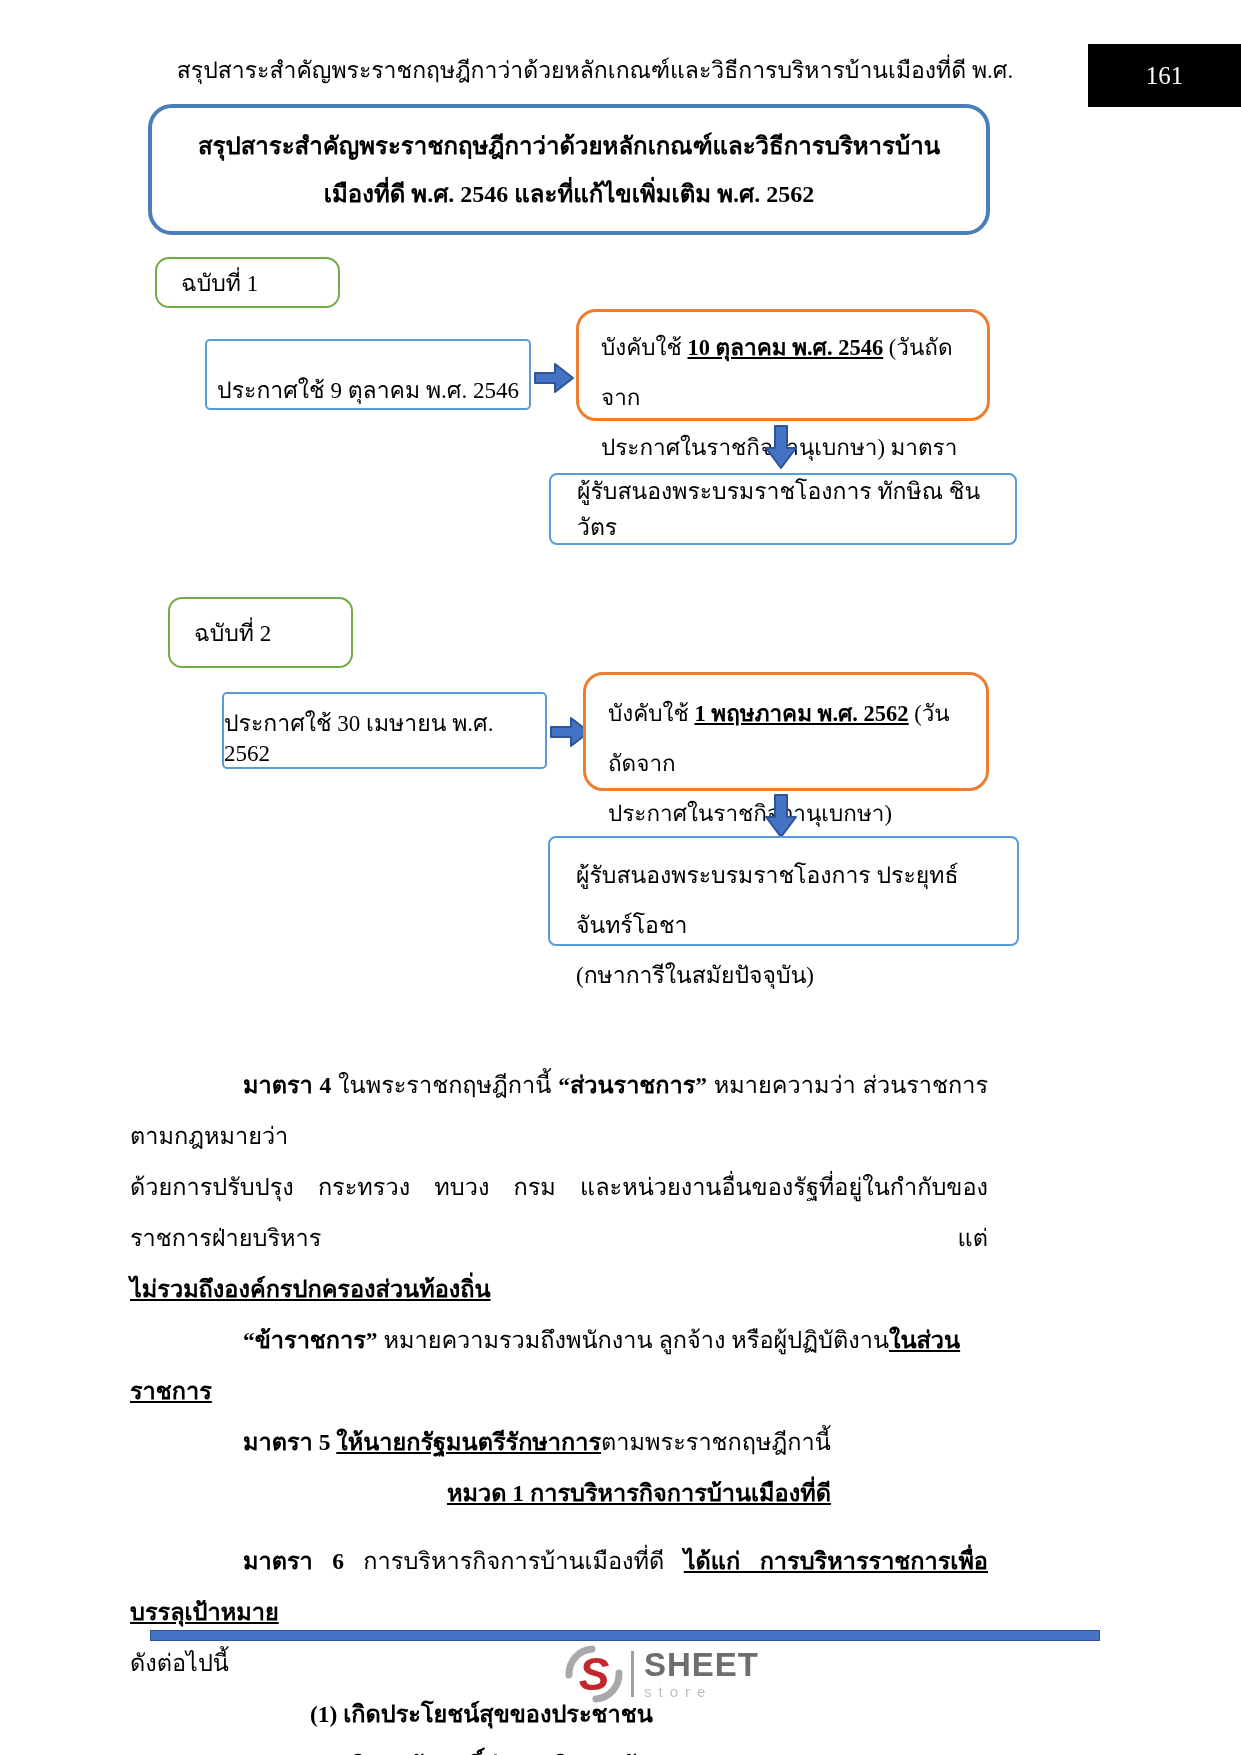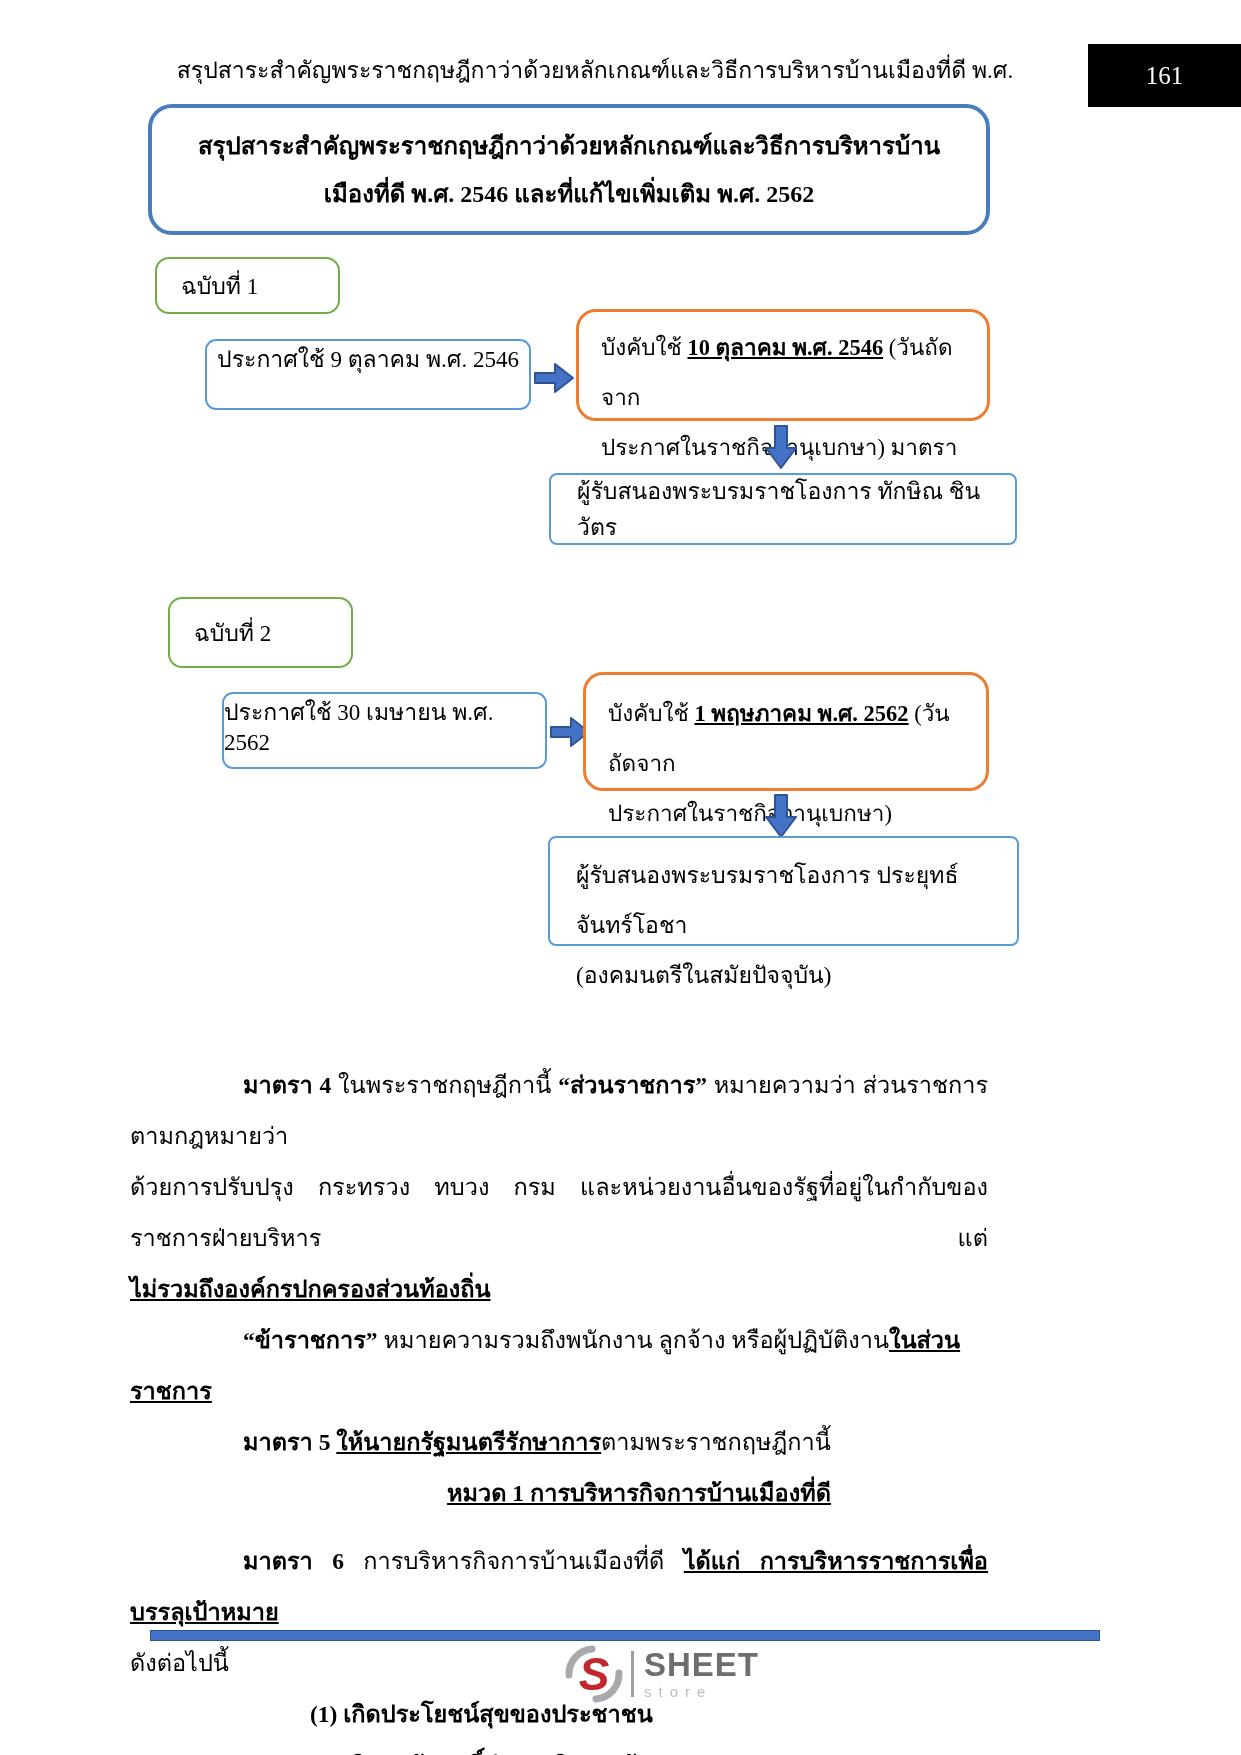--- a/index.html
+++ b/index.html
@@ -26,37 +26,37 @@
     padding:0 30px; text-align:center;
     font-weight:700; font-size:24px; line-height:48px;
   }
   
   .green-box {
     position:absolute; border:2px solid #70ad47; border-radius:14px;
     display:flex; align-items:center; padding-left:24px; font-size:23px;
     background:#fff;
   }
   .blue-box {
-    position:absolute; border:2px solid #5b9bd5; border-radius:11px;
-    display:flex; align-items:flex-start; justify-content:center;
+    position:absolute; border:2px solid #5b9bd5; border-radius:5px;
+    display:flex; align-items:flex-end; justify-content:center;
     font-size:23px; background:#fff;
   }
   .orange-box {
     position:absolute; border:3px solid #ed7d31; border-radius:20px;
     font-size:22.5px; line-height:50px; background:#fff;
   }
   .countersign-box {
     position:absolute; border:2px solid #5b9bd5; border-radius:8px;
     font-size:23px; background:#fff;
   }
   .cs-center { display:flex; align-items:center; padding-left:26px; }
   .date { font-weight:700; text-decoration:underline; }
   .arrow { position:absolute; }
   
-  .ed1-label      { left:155px; top:257px; width:185px; height:57px; }
+  .ed1-label      { left:155px; top:257px; width:185px; height:51px; }
   .ed1-announce   { left:205px; top:339px; width:326px; height:71px; }
   .ed1-arrow-r    { left:533px; top:360px; }
   .ed1-enforce    { left:576px; top:309px; width:414px; height:112px; padding:11px 22px 0; }
   .ed1-arrow-d    { left:762px; top:424px; }
   .ed1-countersign{ left:549px; top:473px; width:468px; height:72px; }
   
   .ed2-label      { left:168px; top:597px; width:185px; height:71px; }
   .ed2-announce   { left:222px; top:692px; width:325px; height:77px; }
   .ed2-arrow-r    { left:549px; top:714px; }
   .ed2-enforce    { left:583px; top:672px; width:406px; height:119px; padding:14px 22px 0; }
@@ -156,21 +156,21 @@
   </div>
 
   <div class="arrow ed2-arrow-d">
     <svg width="38" height="46" viewBox="0 0 38 46">
         <path d="M13 2 H25 V24 H34 L19 44 L4 24 H13 Z" fill="#4472c4" stroke="#2f5496" stroke-width="2" stroke-linejoin="round"></path>
       </svg>
   </div>
 
   <div class="countersign-box ed2-countersign">
     <span class="line">ผู้รับสนองพระบรมราชโองการ ประยุทธ์ จันทร์โอชา</span>
-    <span class="line">(องคมนตรีในสมัยปัจจุบัน)</span>
+    <span class="line">(กษาการีในสมัยปัจจุบัน)</span>
   </div>
 
   <div class="body-text">
     <span class="line indent jl"><span class="b">มาตรา 4</span><span> ในพระราชกฤษฎีกานี้ </span><span class="b">“ส่วนราชการ”</span><span> หมายความว่า ส่วนราชการตามกฎหมายว่า</span></span>
     <span class="line jl">ด้วยการปรับปรุง กระทรวง ทบวง กรม และหน่วยงานอื่นของรัฐที่อยู่ในกำกับของราชการฝ่ายบริหาร แต่</span>
     <span class="line"><span class="bu">ไม่รวมถึงองค์กรปกครองส่วนท้องถิ่น</span></span>
 
     <span class="line indent"><span class="b">“ข้าราชการ”</span><span> หมายความรวมถึงพนักงาน ลูกจ้าง หรือผู้ปฏิบัติงาน</span><span class="bu">ในส่วนราชการ</span></span>
 
     <span class="line indent"><span class="b">มาตรา 5 </span><span class="bu">ให้นายกรัฐมนตรีรักษาการ</span><span>ตามพระราชกฤษฎีกานี้</span></span>

